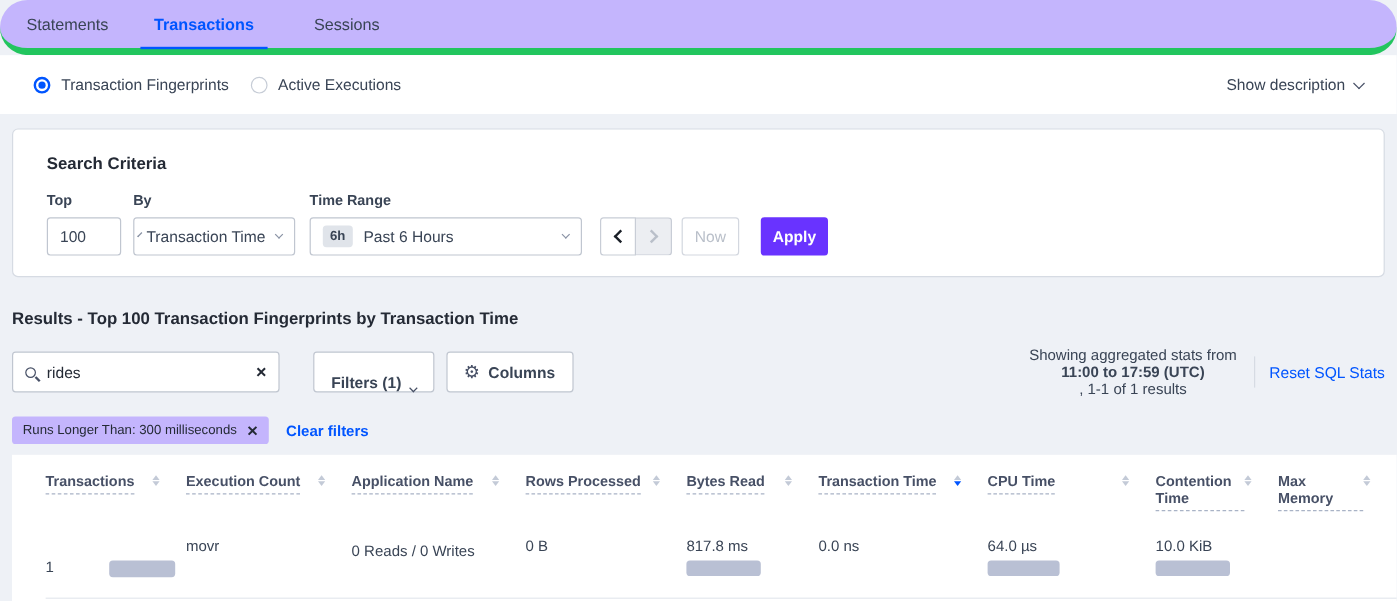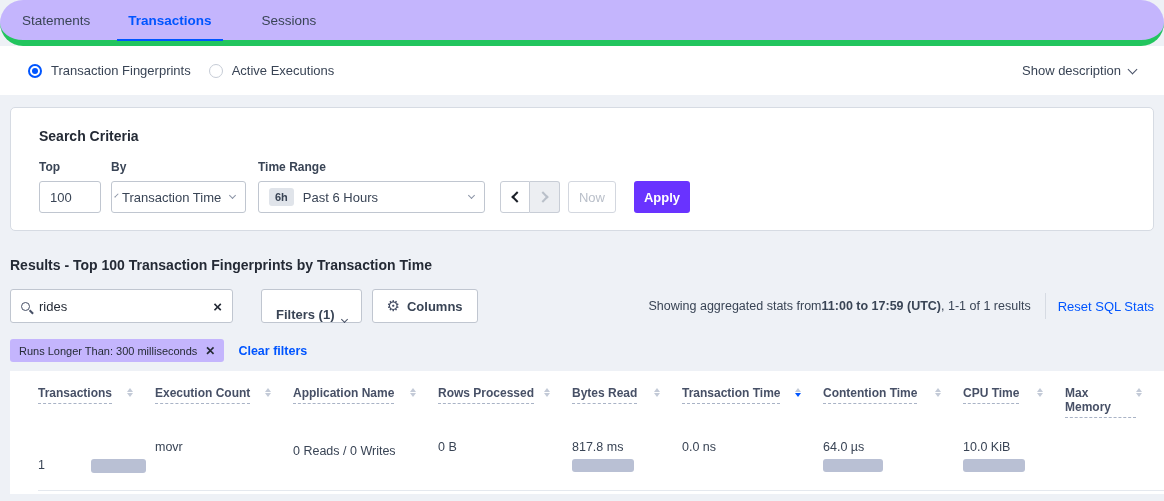--- a/index.html
+++ b/index.html
@@ -53,21 +53,21 @@
   .toolbar { display:flex; align-items:center; margin:16px 10px 0 10px; }
   .search-box { width:223px; height:34px; background:#fff; border:1px solid #c0c6d0; border-radius:3px; display:flex; align-items:center; padding:0 10px; }
   .search-box input { border:none; outline:none; flex:1; font-size:13px; color:#242a35; font-family:"Liberation Sans",sans-serif; min-width:0; }
   .mag { width:9px; height:9px; border:1.6px solid #475066; border-radius:50%; position:relative; margin-right:9px; flex:none; }
   .mag::after { content:""; position:absolute; width:5px; height:1.6px; background:#475066; transform:rotate(45deg); left:7px; top:8px; }
   .clear-x { color:#242a35; font-size:15px; font-weight:bold; cursor:pointer; line-height:1; }
   .tool-btn { height:34px; background:#fff; border:1px solid #c0c6d0; border-radius:3px; display:flex; align-items:center; gap:7px; padding:0 14px; font-weight:bold; font-size:13px; color:#394455; cursor:pointer; }
   .filters-btn { margin-left:28px;align-items:flex-end; }
   .columns-btn { margin-left:10px; }
   .gear { font-size:15px; font-weight:normal; color:#475066; }
-  .stats { margin-left:auto; font-size:12.5px; color:#394455; display:flex; align-items:center; }
+  .stats { margin-left:auto; font-size:12.5px; color:#394455; display:flex; align-items:center;flex-direction:column; }
   .stats b { font-weight:bold; }
   .stats-divider { width:1px; height:26px; background:#d6dbe3; margin:0 12px 0 14px; }
   .reset-link { color:#0055ff; font-size:13px; cursor:pointer; white-space:nowrap; }
 
   .pill-row { display:flex; align-items:center; margin:16px 10px 0 10px; }
   .pill { background:#c4b5fd; border-radius:3px; height:23px; display:flex; align-items:center; padding:0 9px; font-size:11px; color:#242a35; }
   .pill .x { margin-left:8px; font-size:12px; font-weight:bold; cursor:pointer; }
   .clear-filters { color:#0055ff; font-weight:bold; font-size:12.5px; margin-left:14px; cursor:pointer; }
 
   .table-wrap { background:#fff; margin:9px 0 0 10px; width:1154px; height:123px; padding-left:28px; }
@@ -224,28 +224,28 @@
         </span>
     </div>
     <div class="th">
       <span class="lbl">Transaction Time</span>
       <span class="sorter">
           <span class="tri up"></span>
           <span class="tri down active"></span>
         </span>
     </div>
     <div class="th">
+      <span class="lbl">CPU Time</span>
+      <span class="sorter">
+          <span class="tri up"></span>
+          <span class="tri down"></span>
+        </span>
+    </div>
+    <div class="th">
       <span class="lbl">Contention Time</span>
-      <span class="sorter">
-          <span class="tri up"></span>
-          <span class="tri down"></span>
-        </span>
-    </div>
-    <div class="th">
-      <span class="lbl">CPU Time</span>
       <span class="sorter">
           <span class="tri up"></span>
           <span class="tri down"></span>
         </span>
     </div>
     <div class="th">
       <span class="lbl">Max Memory</span>
       <span class="sorter">
           <span class="tri up"></span>
           <span class="tri down"></span>

